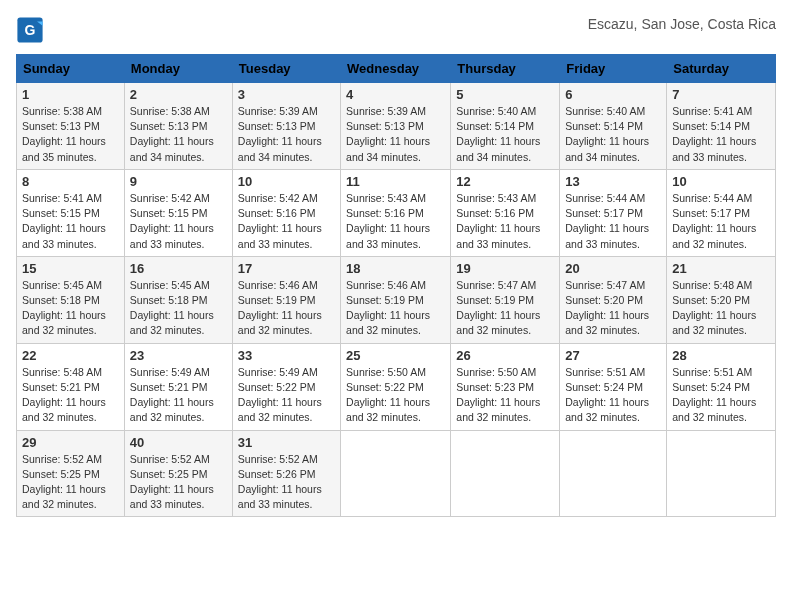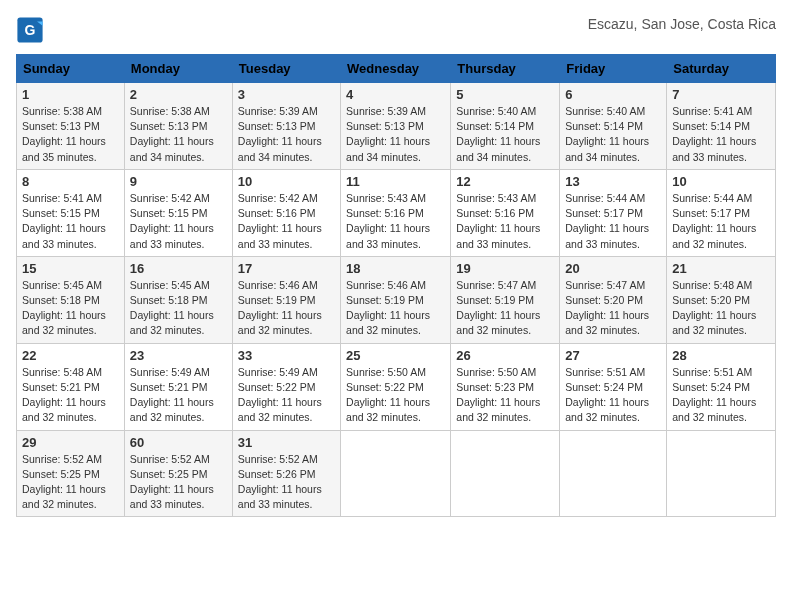--- a/index.html
+++ b/index.html
@@ -322,21 +322,21 @@
       </tr>
       <tr>
         <td>
           <span class="day-num">29</span>
           <div class="day-info" style="white-space: pre-line;">Sunrise: 5:52 AM
 Sunset: 5:25 PM
 Daylight: 11 hours
 and 32 minutes.</div>
         </td>
         <td>
-          <span class="day-num">60</span>
+          <span class="day-num">40</span>
           <div class="day-info" style="white-space: pre-line;">Sunrise: 5:52 AM
 Sunset: 5:25 PM
 Daylight: 11 hours
 and 33 minutes.</div>
         </td>
         <td>
           <span class="day-num">31</span>
           <div class="day-info" style="white-space: pre-line;">Sunrise: 5:52 AM
 Sunset: 5:26 PM
 Daylight: 11 hours

